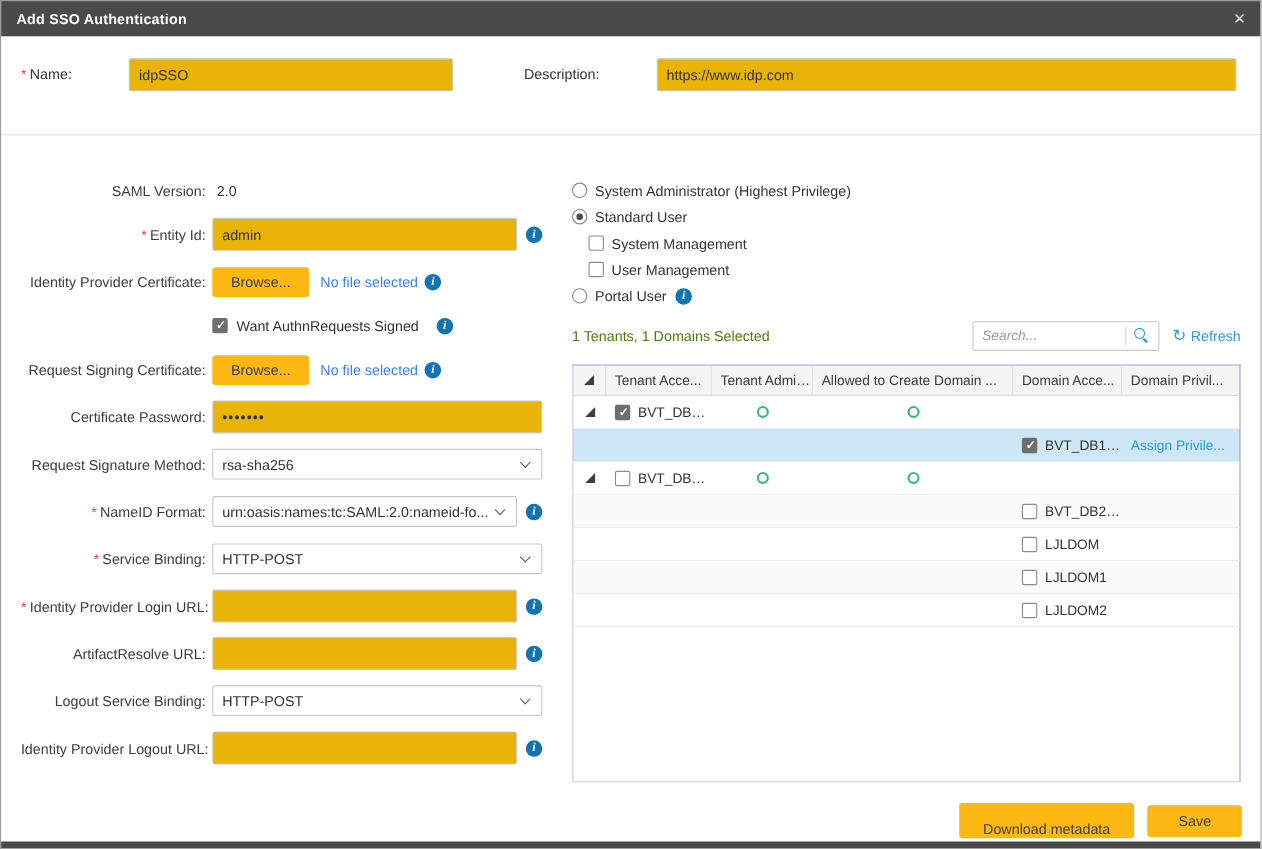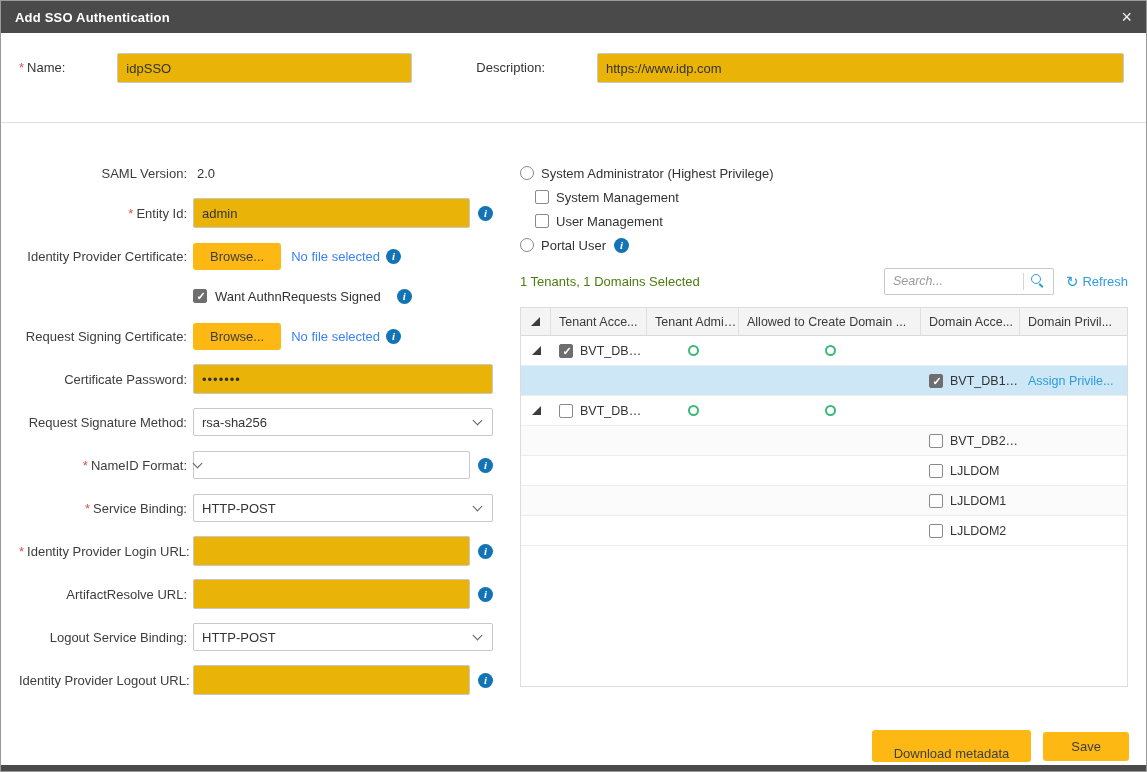--- a/index.html
+++ b/index.html
@@ -164,20 +164,21 @@
         <span class="form-label">Request Signature Method:</span>
         <div class="select">
           <span class="select-value">rsa-sha256</span>
           <span class="chevron"></span>
         </div>
       </div>
 
       <div class="form-row">
         <span class="form-label"><span class="req">*</span><span>NameID Format:</span></span>
         <div class="select narrow">
+          <span class="select-value">urn:oasis:names:tc:SAML:2.0:nameid-fo...</span>
           <span class="chevron"></span>
         </div>
         <span class="info">i</span>
       </div>
 
       <div class="form-row">
         <span class="form-label"><span class="req">*</span><span>Service Binding:</span></span>
         <div class="select">
           <span class="select-value">HTTP-POST</span>
           <span class="chevron"></span>
@@ -211,20 +212,24 @@
       </div>
 
     </div>
 
     <div class="right-col">
 
       <div class="priv-group">
         <label class="opt">
           <span class="radio"></span>
           <span class="opt-label">System Administrator (Highest Privilege)</span>
+        </label>
+        <label class="opt">
+          <span class="radio selected"></span>
+          <span class="opt-label">Standard User</span>
         </label>
         <label class="opt indent">
           <span class="checkbox"></span>
           <span class="opt-label">System Management</span>
         </label>
         <label class="opt indent">
           <span class="checkbox"></span>
           <span class="opt-label">User Management</span>
         </label>
         <label class="opt">

